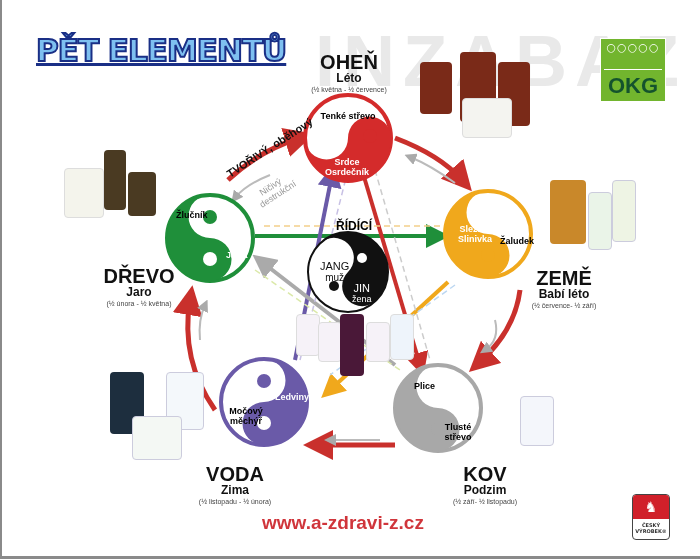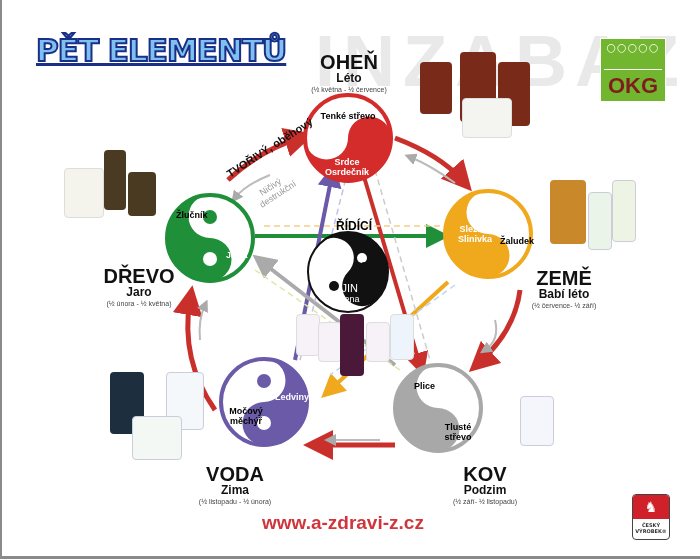--- a/index.html
+++ b/index.html
@@ -3,21 +3,21 @@
 <meta charset="utf-8">
 <style>
   html,body{margin:0;padding:0;background:#fff;}
   body{width:700px;height:560px;position:relative;overflow:hidden;font-family:"DejaVu Sans",sans-serif;}
   .frame{position:absolute;left:0;top:0;width:698px;height:556px;border-left:2px solid #8a8a8a;border-bottom:3px solid #8a8a8a;}
   .title{position:absolute;left:36px;top:32px;font-family:"DejaVu Sans",sans-serif;font-weight:bold;font-size:31px;letter-spacing:-1px;color:#7ec0f0;text-decoration:underline;-webkit-text-stroke:2px #1a2f86;}
   .watermark{position:absolute;left:315px;top:20px;font-family:"Liberation Sans",sans-serif;font-weight:bold;font-size:72px;letter-spacing:8px;color:#e9e9e9;z-index:0;}
   .okg{position:absolute;left:600px;top:38px;width:64px;height:62px;background:#72b52e;border:1px solid #fff;}
   .okg .waves{position:absolute;left:0;top:2px;width:64px;height:26px;color:#fff;font-size:11px;text-align:center;letter-spacing:1px;}
   .okg .sep{position:absolute;left:3px;top:30px;width:58px;height:1px;background:#fff;}
-  .okg .txt{position:absolute;left:0;top:34px;width:64px;text-align:center;color:#7f1d1d;font-family:"Liberation Sans",sans-serif;font-weight:bold;font-size:22px;}
+  .okg .txt{position:absolute;left:0;top:34px;width:64px;text-align:center;color:#14532d;font-family:"Liberation Sans",sans-serif;font-weight:bold;font-size:22px;}
   .el{position:absolute;text-align:center;color:#111;z-index:3;}
   .el .n{font-family:"Liberation Sans",sans-serif;font-weight:bold;font-size:20px;line-height:20px;}
   .el .s{font-family:"Liberation Sans",sans-serif;font-weight:bold;font-size:12px;line-height:13px;}
   .el .d{font-family:"Liberation Sans",sans-serif;font-size:7px;color:#444;line-height:9px;white-space:nowrap;}
   .organ{position:absolute;font-family:"Liberation Sans",sans-serif;font-weight:bold;font-size:9px;line-height:10px;text-align:center;z-index:4;}
   .lbl{position:absolute;font-family:"Liberation Sans",sans-serif;font-weight:bold;z-index:4;text-align:center;}
   .url{position:absolute;left:262px;top:512px;font-family:Liberation Sans, sans-serif;font-weight:bold;font-size:19px;color:#d0353b;}
   .cz{position:absolute;left:632px;top:494px;width:36px;height:44px;border:1px solid #444;border-radius:4px;background:#fff;overflow:hidden;}
   .cz .top{height:24px;background:#d0202a;color:#fff;font-size:14px;text-align:center;line-height:24px;}
   .cz .t{font-size:5px;font-weight:bold;text-align:center;color:#333;line-height:6px;margin-top:3px;}
@@ -140,25 +140,25 @@
 <div class="organ" style="left:315px;top:157px;width:64px;color:#fff;">Srdce Osrdečník</div>
 <div class="organ" style="left:176px;top:210px;width:40px;text-align:left;">Žlučník</div>
 <div class="organ" style="left:226px;top:250px;color:#fff;">Játra</div>
 <div class="organ" style="left:452px;top:224px;width:46px;color:#fff;">Slezina Slinivka</div>
 <div class="organ" style="left:500px;top:236px;">Žaludek</div>
 <div class="organ" style="left:224px;top:406px;width:44px;">Močový měchýř</div>
 <div class="organ" style="left:275px;top:392px;color:#fff;">Ledviny</div>
 <div class="organ" style="left:414px;top:381px;">Plice</div>
 <div class="organ" style="left:436px;top:422px;width:44px;">Tlusté střevo</div>
 
-<div class="lbl" style="left:320px;top:260px;font-size:11px;color:#111;font-weight:normal;text-align:center;margin-left:40px;">
+<div class="lbl" style="left:320px;top:260px;font-size:11px;color:#111;font-weight:normal;text-align:center;">
     <div>JANG</div>
     <div style="font-size:10px;">muž</div>
   </div>
-<div class="lbl" style="left:340px;top:282px;font-size:11px;color:#fff;font-weight:normal;">
+<div class="lbl" style="left:352px;top:282px;font-size:11px;color:#fff;font-weight:normal;">
     <div>JIN</div>
     <div style="font-size:9px;">žena</div>
   </div>
 
 <div class="el" style="left:304px;top:52px;width:90px;">
   <div class="n">OHEŇ</div>
   <div class="s">Léto</div>
   <div class="d">(½ května - ½ července)</div>
 </div>
 <div class="el" style="left:94px;top:266px;width:90px;">

